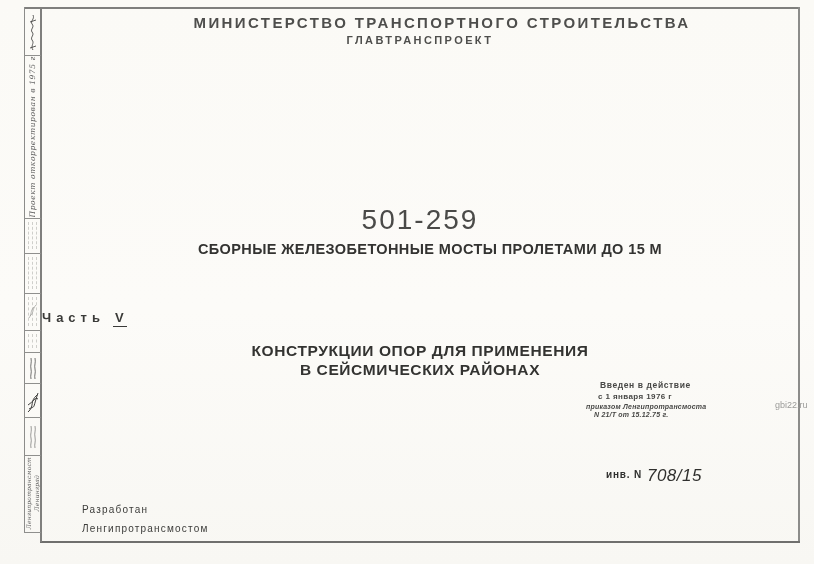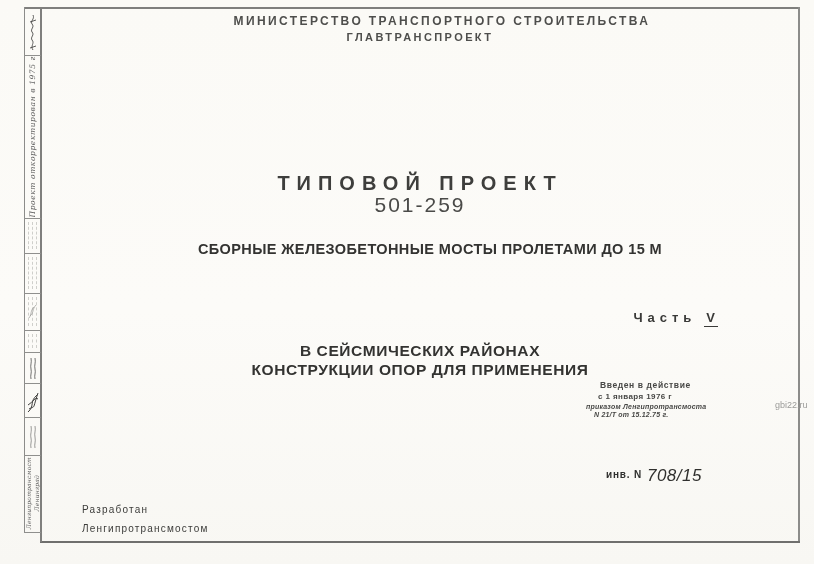--- a/index.html
+++ b/index.html
@@ -25,27 +25,27 @@
     font-family:"DejaVu Serif", serif; font-style:italic;
     color:#5c5c5c; white-space:nowrap;
   }
   .note-v { font-size:7.5px; letter-spacing:0.6px; }
   .org-wrap { display:flex; flex-direction:row; gap:1px; align-items:center; }
   .org-v { font-size:6px; letter-spacing:0.2px; }
   .dash-box i { position:absolute; top:3px; bottom:3px; width:0; border-left:1px dashed #cfcfcb; }
   .dash-box i:nth-child(1){ left:3px; } .dash-box i:nth-child(2){ left:7px; } .dash-box i:nth-child(3){ left:11px; }
   
   .header { left:42px; top:14px; width:756px; text-align:center; color:#4e4e4c; }
-  .header .h1 { font-size:12px; font-weight:bold; letter-spacing:2.4px;padding-left:44px; }
+  .header .h1 { font-size:15px; font-weight:bold; letter-spacing:2.4px;padding-left:44px; }
   .header .h2 { font-size:11px; font-weight:bold; letter-spacing:2.4px; margin-top:3px; }
   
   .kind   { left:42px; top:172px; width:756px; text-align:center; font-size:20px; font-weight:bold; letter-spacing:7px; color:#3e3e3c; }
-  .number { left:42px; top:193px; width:756px; text-align:center; font-size:21px; font-weight:400; letter-spacing:2px; color:#4a4a48; }
+  .number { left:42px; top:204px; width:756px; text-align:center; font-size:28px; font-weight:400; letter-spacing:2px; color:#4a4a48; }
   .subtitle { left:42px; top:240px; width:776px; text-align:center; font-size:14.5px; font-weight:bold; letter-spacing:0.4px; line-height:19px; color:#333331; }
-  .part { left:42px; top:310px; width:676px; text-align:right; font-size:13px; font-weight:bold; color:#3a3a38; }
+  .part { left:42px; top:310px; width:676px; text-align:left; font-size:13px; font-weight:bold; color:#3a3a38; }
   .part .part-word { letter-spacing:5px; }
   .part .part-num  { margin-left:8px; border-bottom:1.5px solid #3a3a38; padding:0 2px 1px 2px; letter-spacing:1px; }
   .section { left:42px; top:341px; width:756px; text-align:center; font-size:15.5px; font-weight:bold; letter-spacing:0.6px; line-height:19px; color:#333331; }
   
   .approval { left:586px; top:380px; width:160px; font-weight:bold; color:#474745; }
   .approval .a1 { font-size:8.5px; letter-spacing:0.6px; margin-left:14px; }
   .approval .a2 { font-size:8px;   letter-spacing:0.4px; margin-left:12px; margin-top:2px; }
   .approval .a3 { font-size:7px;   font-style:italic; margin-top:2px; letter-spacing:0.2px; }
   .approval .a4 { font-size:7px;   font-style:italic; margin-left:8px; margin-top:1px; letter-spacing:0.2px; }
   
@@ -138,34 +138,33 @@
       <span class="vtext org-v">Ленгипротрансмост</span>
       <span class="vtext org-v">Ленинград</span>
     </div>
   </div>
 
   <div class="abs header">
     <div class="h1">МИНИСТЕРСТВО ТРАНСПОРТНОГО СТРОИТЕЛЬСТВА</div>
     <div class="h2">ГЛАВТРАНСПРОЕКТ</div>
   </div>
 
-  <div class="abs kind">ТИПОВОЙ ПРОЕКТ</div>
   <div class="abs number">501-259</div>
 
   <div class="abs subtitle">
     <div>СБОРНЫЕ ЖЕЛЕЗОБЕТОННЫЕ МОСТЫ ПРОЛЕТАМИ ДО 15 М</div>
   </div>
 
   <div class="abs part">
     <span class="part-word">Часть</span><span class="part-num">V</span>
   </div>
 
   <div class="abs section">
+    <div>КОНСТРУКЦИИ ОПОР ДЛЯ ПРИМЕНЕНИЯ</div>
     <div>В СЕЙСМИЧЕСКИХ РАЙОНАХ</div>
-    <div>КОНСТРУКЦИИ ОПОР ДЛЯ ПРИМЕНЕНИЯ</div>
   </div>
 
   <div class="abs approval">
     <div class="a1">Введен в действие</div>
     <div class="a2">с 1 января 1976 г</div>
     <div class="a3">приказом Ленгипротрансмоста</div>
     <div class="a4">N 21/Т от 15.12.75 г.</div>
   </div>
 
   <div class="abs developer">

